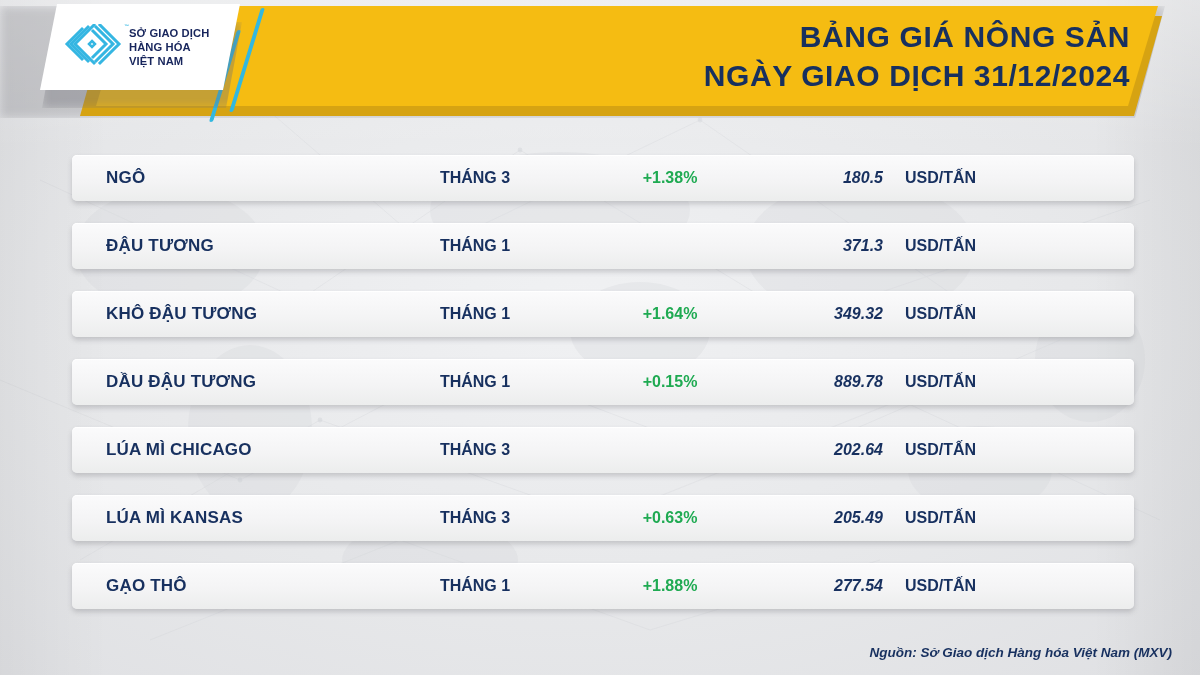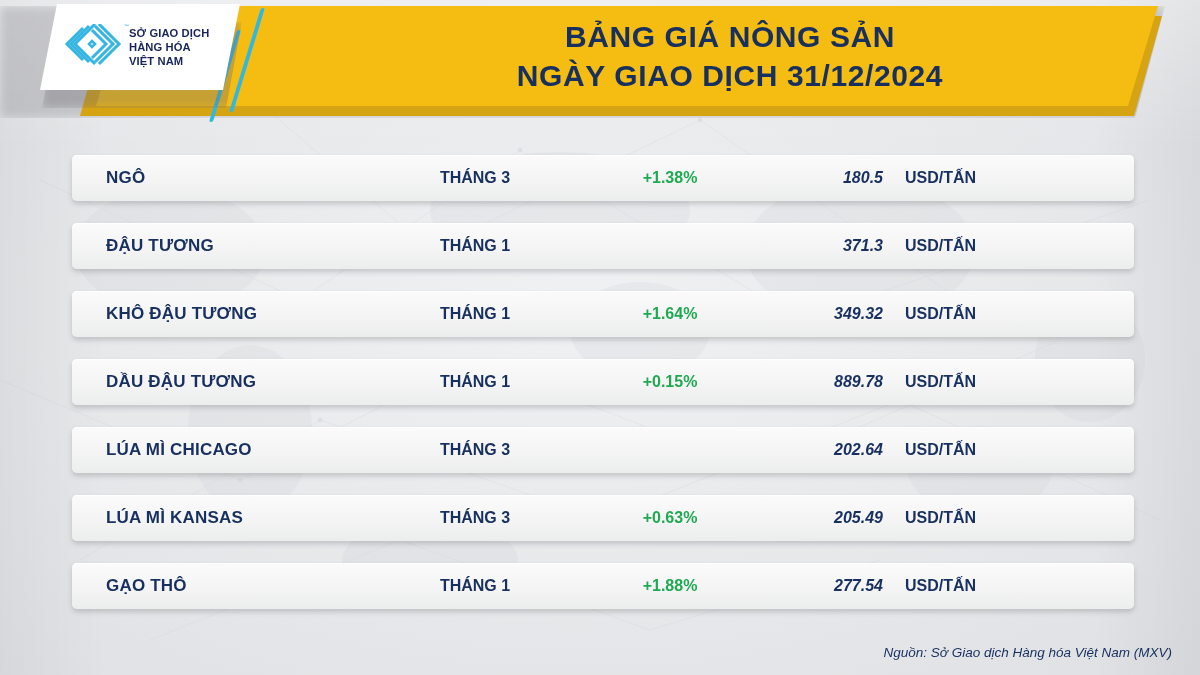--- a/index.html
+++ b/index.html
@@ -82,21 +82,21 @@
     clip-path: polygon(30px 0, 100% 0, calc(100% - 30px) 100%, 0 100%);
   }
 
   .banner-title-wrap {
     position: absolute;
     left: 330px; top: 6px;
     width: 800px;
     height: 100px;
     display: flex;
     flex-direction: column;
-    align-items: center;
+    align-items: flex-end;
     justify-content: center;
     gap: 4px;
   }
   .banner-line {
     color: #17305f;
     font-weight: 700;
     font-size: 30px;
     letter-spacing: 0.6px;
     line-height: 1.18;
     white-space: nowrap;
@@ -231,21 +231,21 @@
     font-size: 16px;
     white-space: nowrap;
   }
 
   
   .footer-source {
     position: absolute;
     right: 28px;
     top: 645px;
     color: #17305f;
-    font-weight: 400;
+    font-weight: 700;
     font-style: italic;
     font-size: 13.5px;
     white-space: nowrap;
     text-align: right;
   }
 </style>
 </head>
 <body>
 
 <div class="page">

